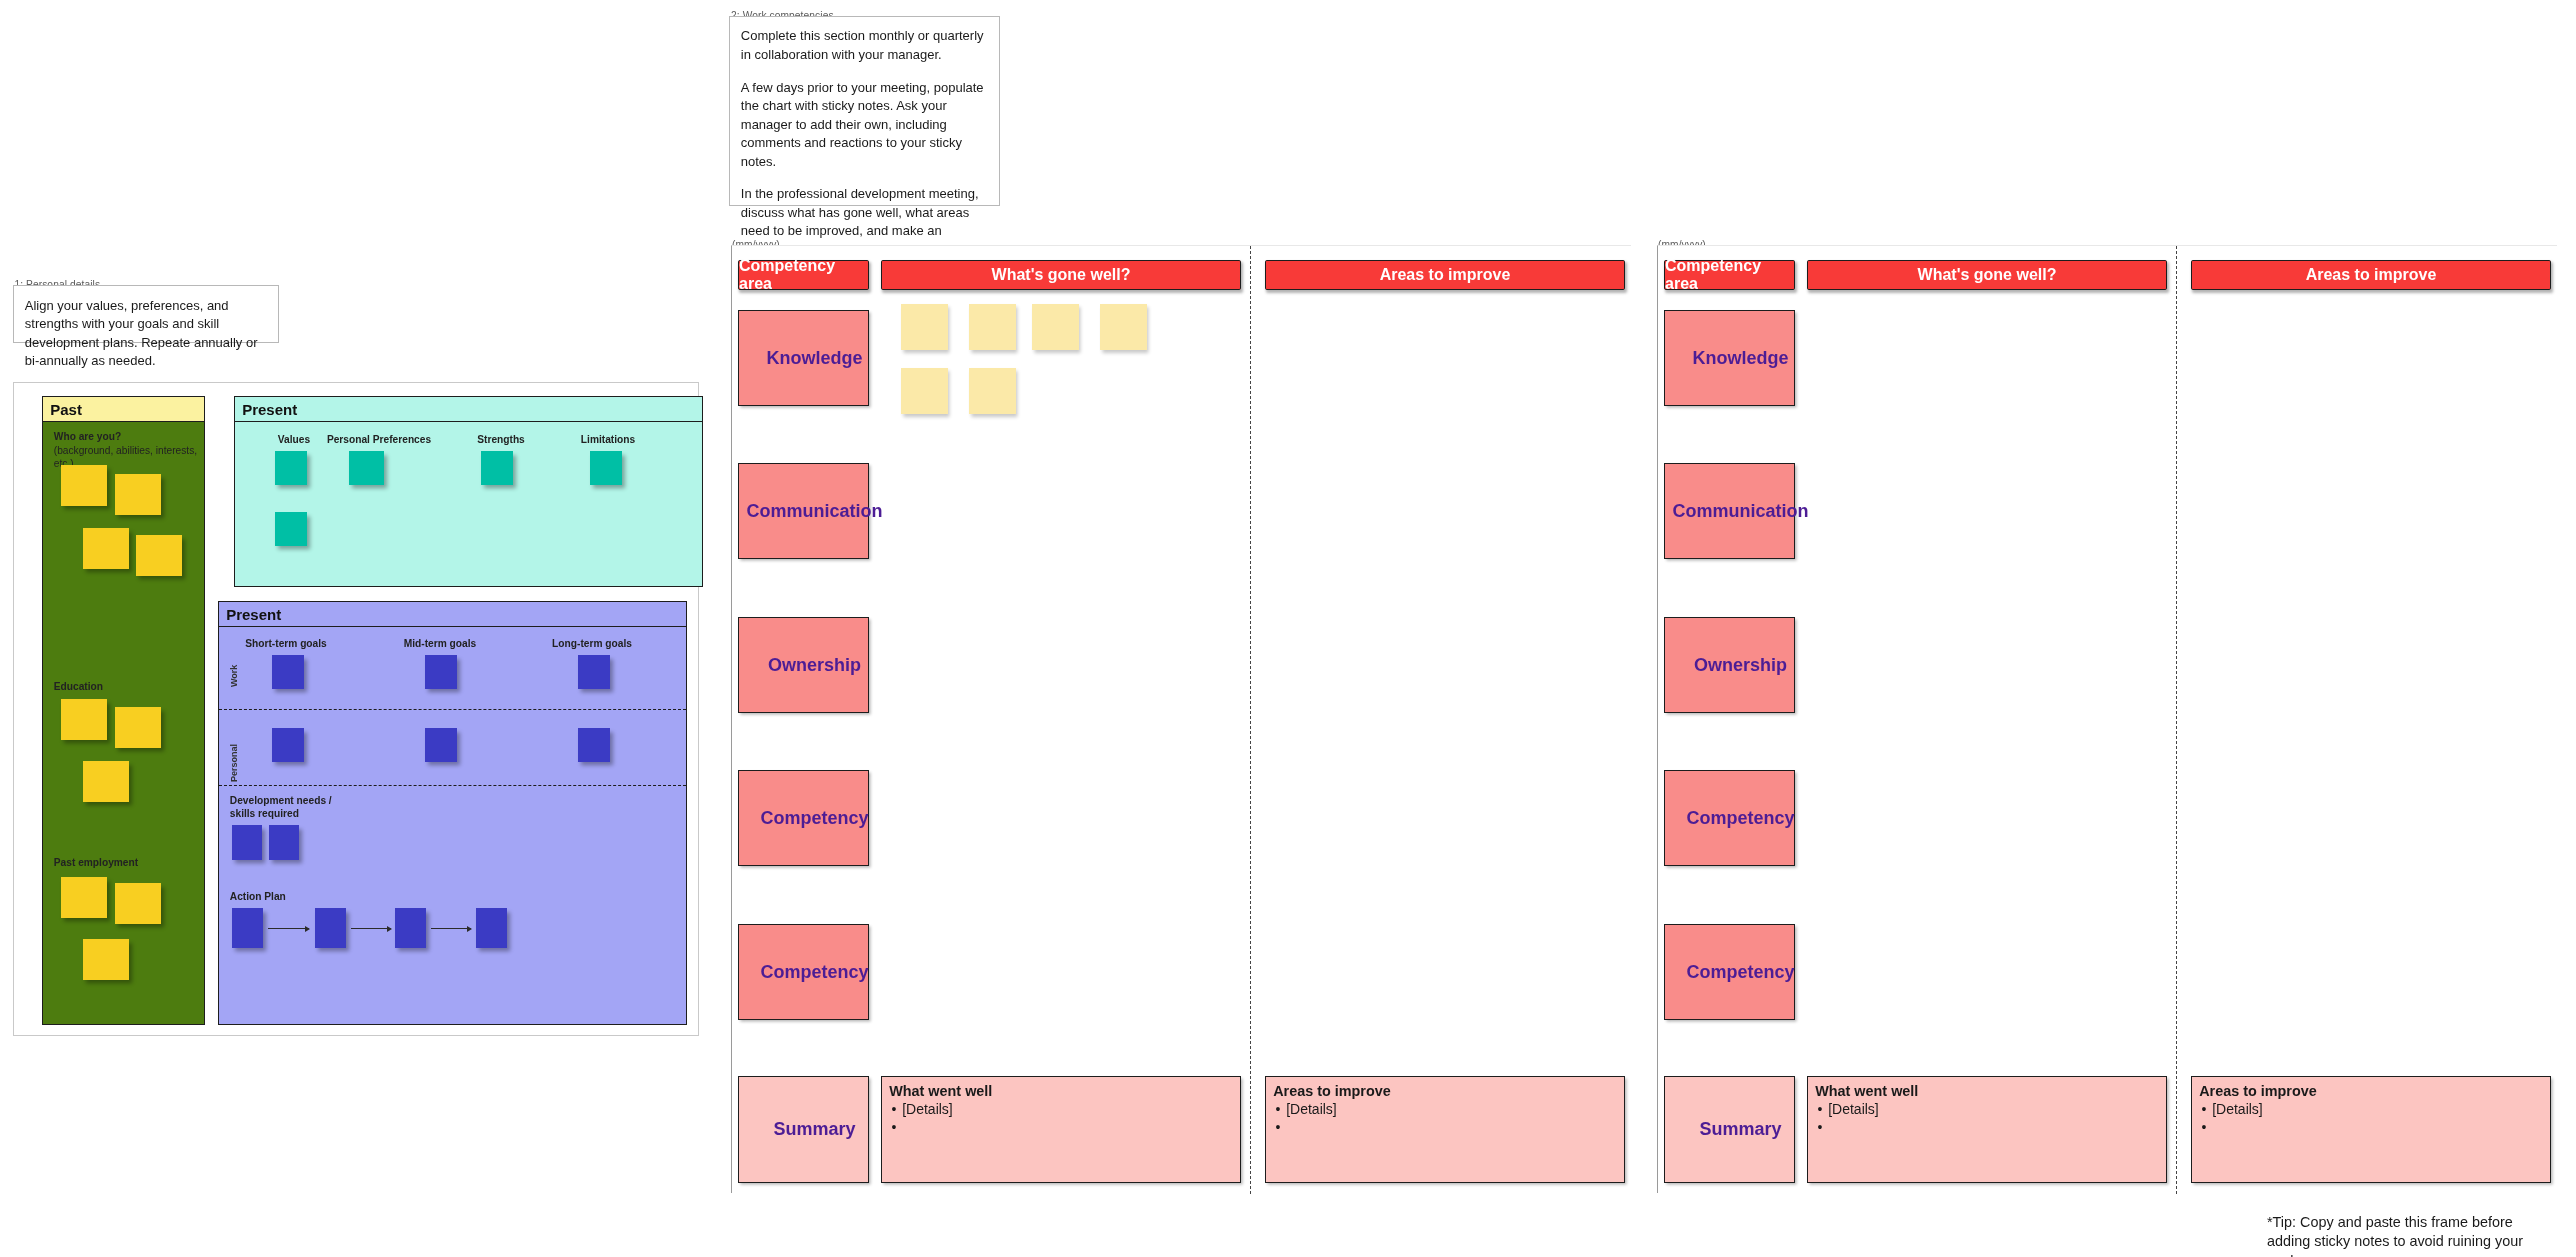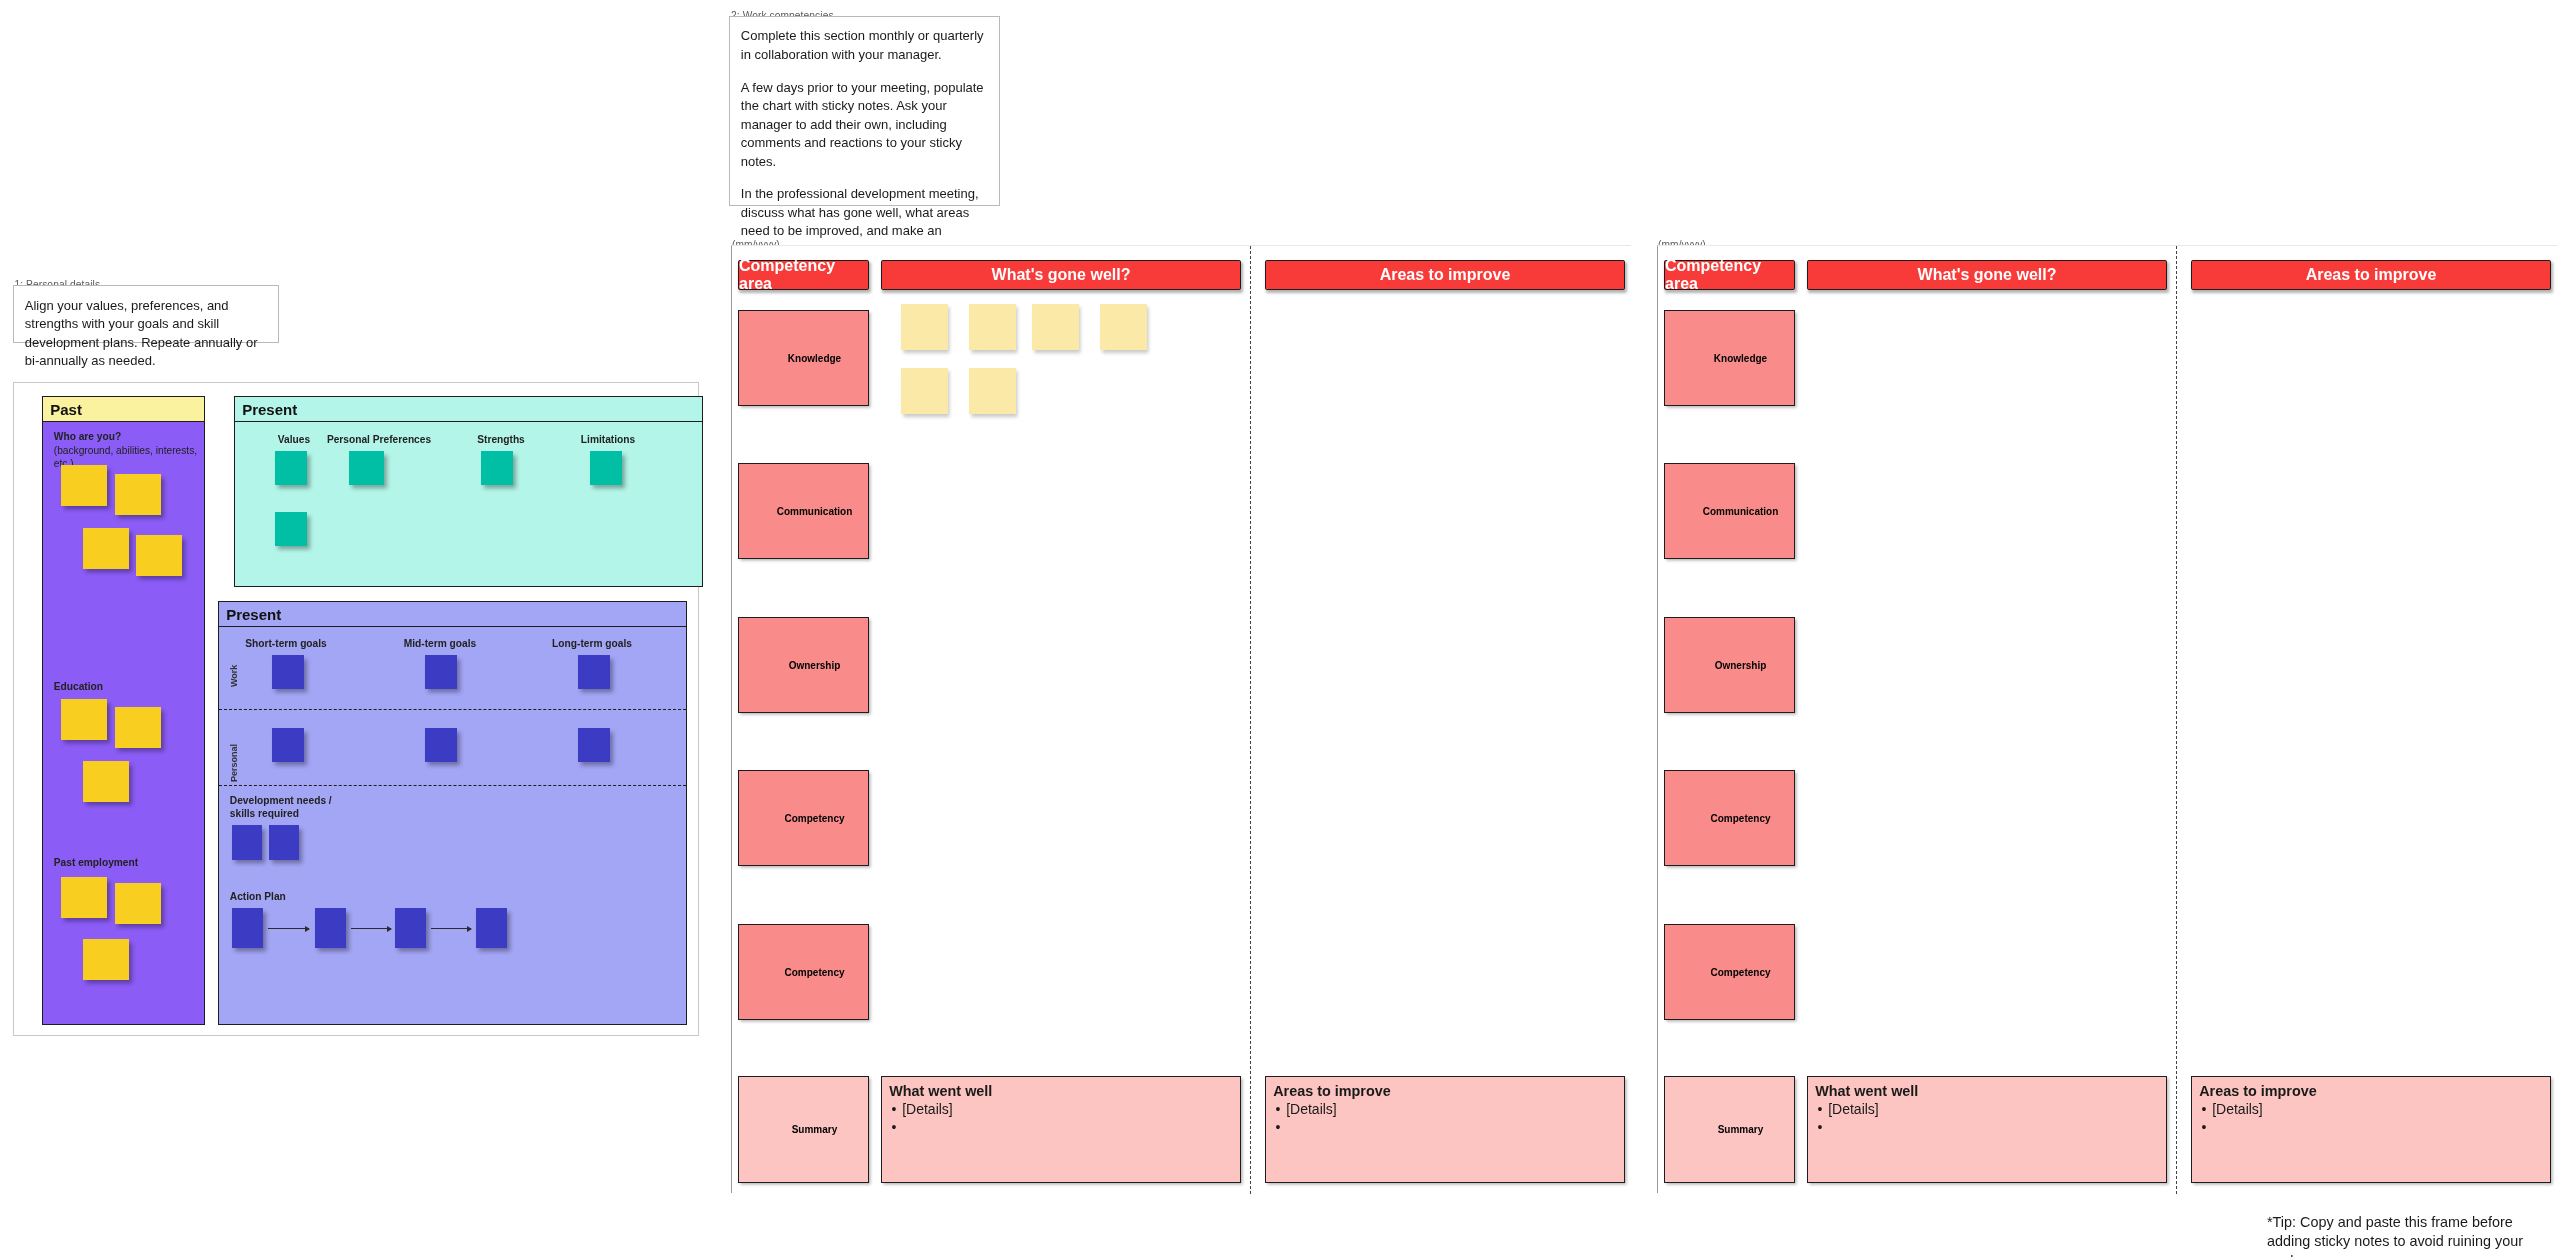--- a/index.html
+++ b/index.html
@@ -58,21 +58,21 @@
     display: flex; align-items: center;
     padding-left: 7.2px;
   }
   .panel-head span {
     font-size: 15px;
     font-weight: bold;
     color: #111;
   }
   .panel-body { position: relative; width: 100%; }
 
-  #panel-past    { left: 28px;  top: 13px;  width: 163px;  height: 629px; background: #8b5cf6; }
+  #panel-past    { left: 28px;  top: 13px;  width: 163px;  height: 629px; background: #4d7c0f; }
   #panel-past   .panel-head { background: #fbf2a0; }
   #panel-past   .panel-body { height: calc(100% - 26px); }
 
   #panel-present { left: 204px; top: 13px;  width: 469px;  height: 191px; background: #b3f5e8; margin-left: 16px; }
   #panel-present .panel-head { background: #b3f5e8; }
   #panel-present .panel-body { height: calc(100% - 26px); }
 
   #panel-future  { left: 204px; top: 218px; width: 469px;  height: 424px; background: #a3a5f5; }
   #panel-future  .panel-head { background: #a3a5f5; }
   #panel-future  .panel-body { height: calc(100% - 26px); }
@@ -150,21 +150,21 @@
     display: flex; align-items: center; justify-content: center;
     color: #ffffff; font-weight: bold; font-size: 16px;
     box-shadow: 1.8px 2.4px 3px rgba(0,0,0,.3);
   }
 
   .comp-cell {
     position: absolute;
     background: #f98c8a;
     border: 1.2px solid #1d1d1d;
     display: flex; align-items: center; justify-content: center;
-    font-size: 10px; font-weight: bold; color: #000000;
+    font-size: 18px; font-weight: bold; color: #4c1d95;
     box-shadow: 1.8px 2.4px 3px rgba(0,0,0,.3);
     padding-left: 22px;
   }
   .comp-cell.summary { background: #fcc5c1; }
 
   .detail-box {
     position: absolute;
     background: #fcc5c1;
     border: 1.2px solid #1d1d1d;
     padding: 6px 7.2px;

